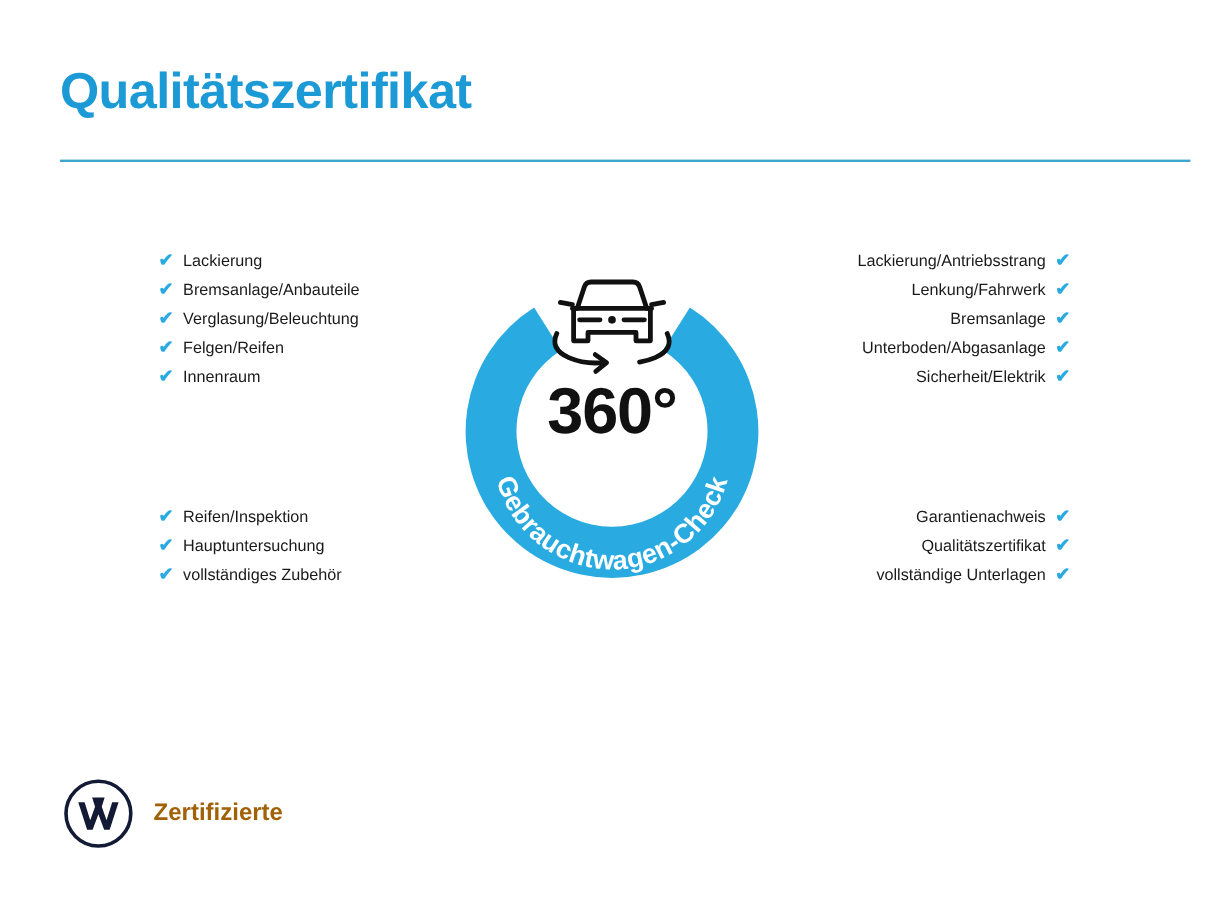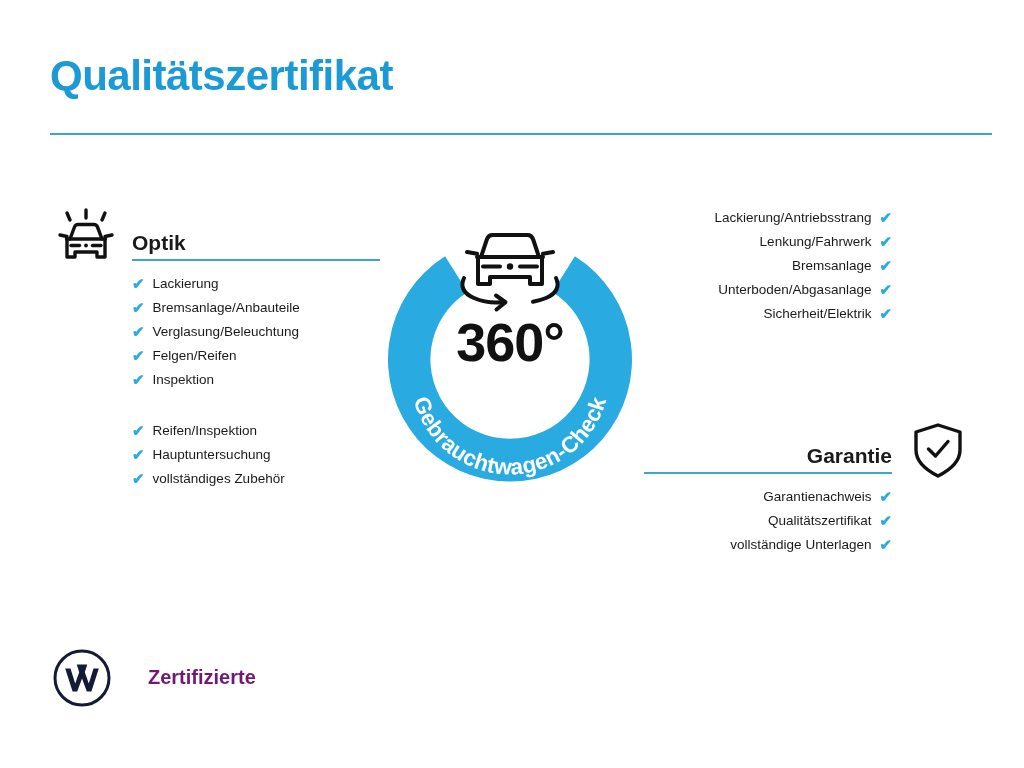--- a/index.html
+++ b/index.html
@@ -135,80 +135,54 @@
     top: 648px;
     display: flex;
     align-items: center;
     gap: 16px;
   }
   .vw-mark { width: 60px; height: 60px; flex: 0 0 auto; }
   .vw-mark svg { display: block; width: 100%; height: 100%; }
   .footer-text {
     font-size: 20px;
     font-weight: bold;
-    color: #701a75;
+    color: #a16207;
     line-height: 1.26;
     white-space: nowrap;
-    margin-left: 20px;
   }
 </style>
 </head>
 <body>
 
 <div class="page">
 
   <div class="title">Qualitätszertifikat</div>
   <div class="title-rule"></div>
 
   <div class="block block-left row-top">
-    <div class="block-head">
-      <div class="block-icon">
-        <svg viewBox="0 0 72 62" fill="none" stroke="#111111" stroke-width="3.4" stroke-linecap="round" stroke-linejoin="round">
-
-          <path d="M17 6 L20 13"></path>
-          <path d="M36 3 L36 11"></path>
-          <path d="M55 6 L52 13"></path>
-
-          <path d="M20 32 L24.5 20 Q25.5 17.5 28 17.5 L44 17.5 Q46.5 17.5 47.5 20 L52 32"></path>
-
-          <path d="M16.5 32 L55.5 32"></path>
-          <path d="M17 32 L17 50 L25 50 L25 45 L47 45 L47 50 L55 50 L55 32"></path>
-
-          <path d="M10 28 L17 29.5"></path>
-          <path d="M62 28 L55 29.5"></path>
-
-          <path d="M21 38.5 L29.5 38.5"></path>
-          <path d="M42.5 38.5 L51 38.5"></path>
-
-          <circle cx="36" cy="38.5" r="1.9" fill="#111111" stroke="none"></circle>
-        </svg>
-      </div>
-      <div class="head-label">Optik</div>
-      <div class="head-rule"></div>
-    </div>
     <ul class="check-list">
       <li>
         <span class="tick">✔</span>
         <span>Lackierung</span>
       </li>
       <li>
         <span class="tick">✔</span>
         <span>Bremsanlage/Anbauteile</span>
       </li>
       <li>
         <span class="tick">✔</span>
         <span>Verglasung/Beleuchtung</span>
       </li>
       <li>
         <span class="tick">✔</span>
         <span>Felgen/Reifen</span>
       </li>
       <li>
         <span class="tick">✔</span>
-        <span>Inspektion</span>
+        <span>Innenraum</span>
       </li>
     </ul>
   </div>
 
   <div class="block block-right row-top">
     <ul class="check-list">
       <li>
         <span class="tick">✔</span>
         <span>Lackierung/Antriebsstrang</span>
       </li>
@@ -242,30 +216,20 @@
         <span>Hauptuntersuchung</span>
       </li>
       <li>
         <span class="tick">✔</span>
         <span>vollständiges Zubehör</span>
       </li>
     </ul>
   </div>
 
   <div class="block block-right row-bottom">
-    <div class="block-head">
-      <div class="block-icon">
-        <svg viewBox="0 0 72 62" fill="none" stroke="#111111" stroke-width="3.4" stroke-linecap="round" stroke-linejoin="round">
-          <path d="M36 5 L58 12 L58 30 Q58 45 36 56 Q14 45 14 30 L14 12 Z"></path>
-          <path d="M26.5 29 L33.5 36 L46 21.5"></path>
-        </svg>
-      </div>
-      <div class="head-label">Garantie</div>
-      <div class="head-rule"></div>
-    </div>
     <ul class="check-list">
       <li>
         <span class="tick">✔</span>
         <span>Garantienachweis</span>
       </li>
       <li>
         <span class="tick">✔</span>
         <span>Qualitätszertifikat</span>
       </li>
       <li>

